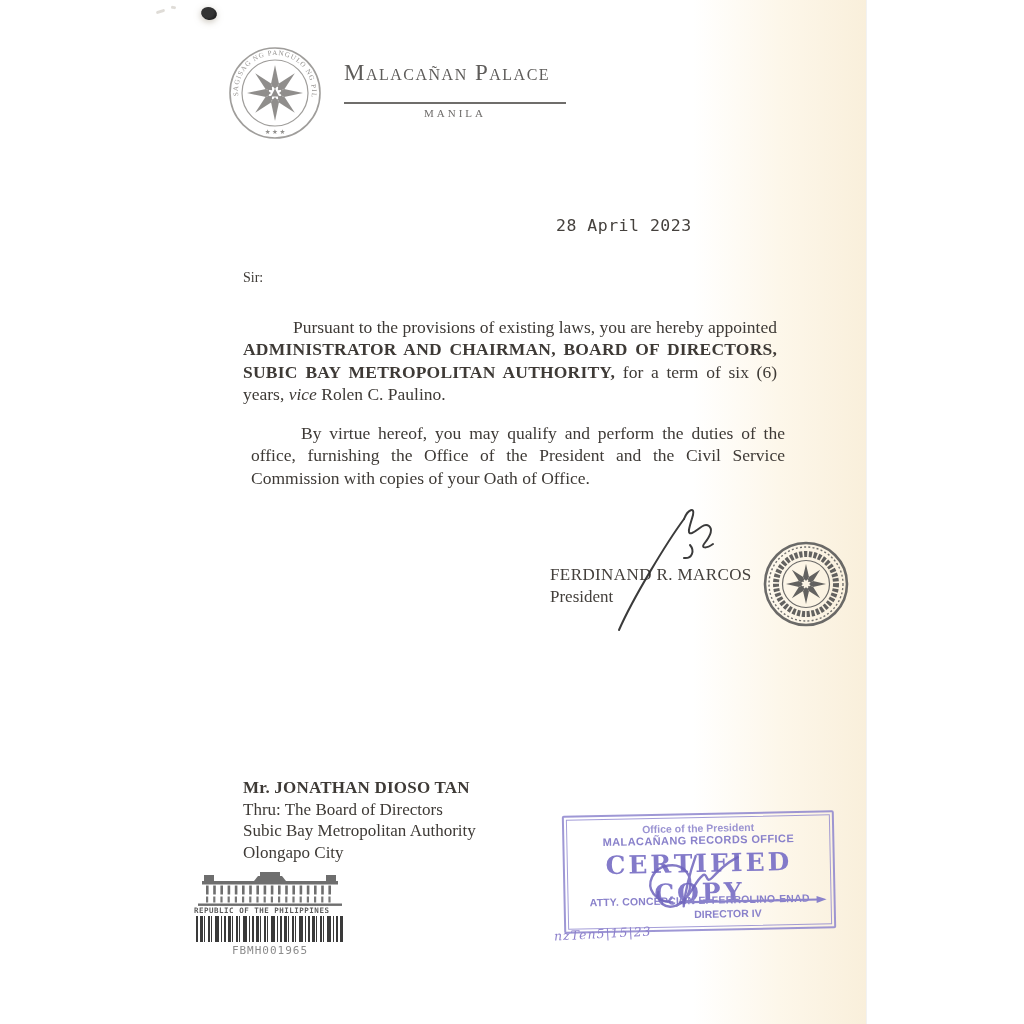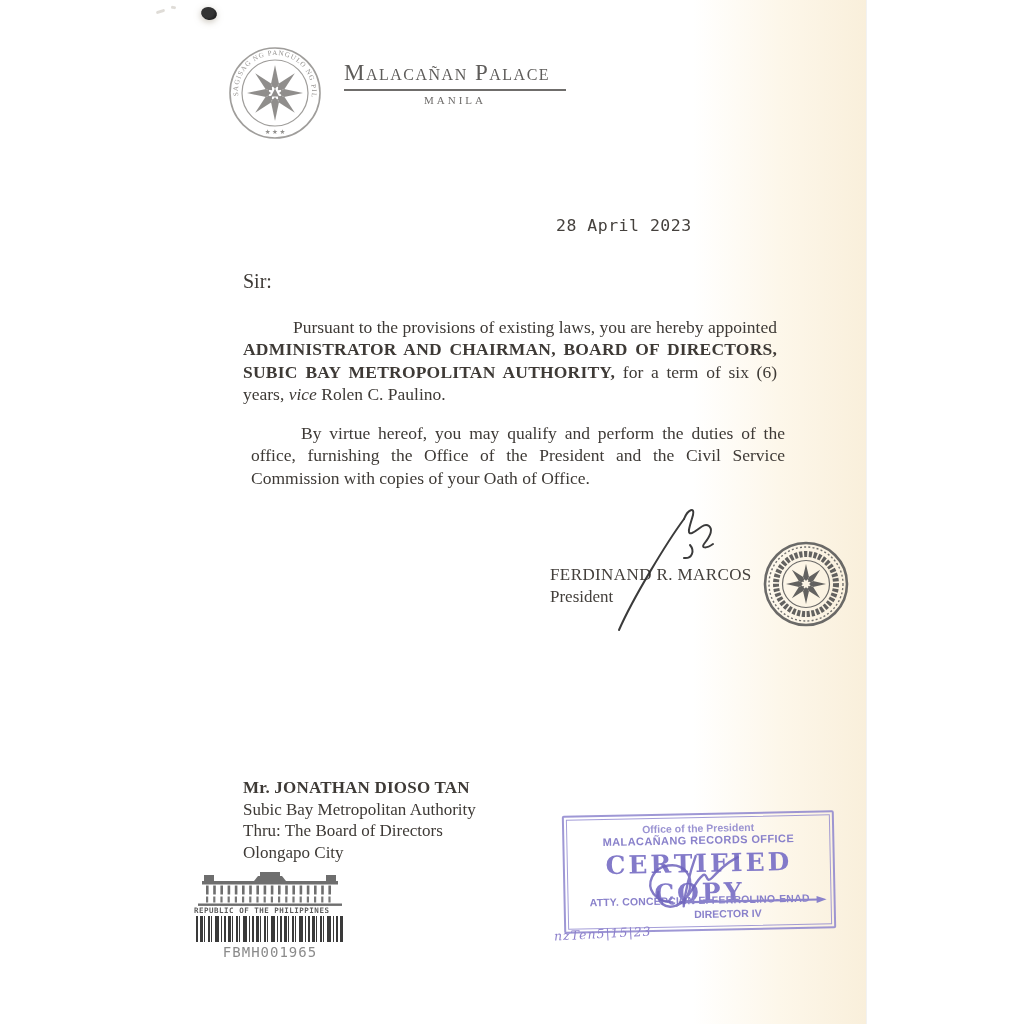--- a/index.html
+++ b/index.html
@@ -12,28 +12,28 @@
   .punch-dot{position:absolute;left:201px;top:7px;width:16px;height:13px;border-radius:50%;
              background:radial-gradient(circle at 40% 40%, #333 0 45%, #0d0d0d 100%);
              transform:rotate(14deg);box-shadow:0 2px 6px rgba(150,140,120,.5);}
   .smudge{position:absolute;background:#c9c4bc;border-radius:2px;opacity:.6;}
   .smudge.a{left:156px;top:10px;width:9px;height:3px;transform:rotate(-18deg);}
   .smudge.b{left:171px;top:6px;width:5px;height:3px;transform:rotate(8deg);}
   
   .seal{position:absolute;left:228px;top:46px;width:94px;height:94px;opacity:.85;}
   .lh-text{position:absolute;left:344px;top:60px;}
   .palace-name{font-variant:small-caps;font-size:23px;letter-spacing:1.5px;color:#5e5c5a;
-               padding-bottom:3px;border-bottom:2px solid #6f6d6b;display:inline-block;
+               padding-bottom:16px;border-bottom:2px solid #6f6d6b;display:inline-block;
                width:222px;}
   .manila{font-size:11px;letter-spacing:3px;color:#6e6c6a;margin-top:3px;text-align:center;}
   
   .date-line{position:absolute;left:556px;top:216px;font-family:"DejaVu Sans Mono",monospace;
              font-size:16.5px;color:#45413d;letter-spacing:.5px;}
   
-  .salutation{position:absolute;left:243px;top:270px;font-size:20px;color:#3e3a36;}
+  .salutation{position:absolute;left:243px;top:270px;font-size:14px;color:#3e3a36;}
   .para{position:absolute;left:243px;width:534px;font-size:17.5px;line-height:22.3px;
         color:#3e3a36;text-align:justify;text-indent:50px;}
   .p1{top:316px;}
   .p2{top:422px;margin-left:8px;}
   .bold{font-weight:bold;letter-spacing:.2px;}
   .italic{font-style:italic;}
   
   .sig-scribble{position:absolute;left:593px;top:500px;width:140px;height:132px;z-index:3;}
   .sig-name{position:absolute;left:550px;top:565px;font-size:17px;color:#433f3b;
             letter-spacing:.4px;z-index:2;}
@@ -47,21 +47,21 @@
   .building-caption{position:absolute;left:194px;top:906px;width:152px;text-align:left;
                     font-family:"DejaVu Sans Mono",monospace;font-weight:bold;font-size:7.5px;
                     color:#5c5c5c;letter-spacing:.5px;}
   .barcode{position:absolute;left:196px;top:916px;width:148px;height:26px;
            background:repeating-linear-gradient(90deg,
              #3a3a3a 0 2px,#fff 2px 4px,#3a3a3a 4px 7px,#fff 7px 8px,
              #3a3a3a 8px 9px,#fff 9px 12px,#3a3a3a 12px 14px,#fff 14px 15px,
              #3a3a3a 15px 16px,#fff 16px 19px,#3a3a3a 19px 23px,#fff 23px 25px,
              #3a3a3a 25px 26px,#fff 26px 28px);}
   .barcode-value{position:absolute;left:196px;top:944px;width:148px;text-align:center;
-                 font-family:"DejaVu Sans Mono",monospace;font-size:14px;color:#8b8b8b;
+                 font-family:"DejaVu Sans Mono",monospace;font-size:11px;color:#8b8b8b;
                  letter-spacing:1px;}
   
   .stamp{position:absolute;left:563px;top:813px;width:268px;height:114px;
          transform:rotate(-1.2deg);border:2.5px solid rgba(141,133,206,.85);
          border-radius:2px;z-index:4;}
   .stamp-inner{position:absolute;left:2px;top:2px;right:2px;bottom:2px;
                border:1.5px solid rgba(141,133,206,.8);
                font-family:"Liberation Sans",sans-serif;color:#8a82cb;text-align:center;}
   .stamp-line1{margin-top:4px;font-size:10.5px;font-weight:bold;opacity:.85;}
   .stamp-line2{font-size:11px;font-weight:bold;letter-spacing:.4px;}
@@ -154,22 +154,22 @@
           <path transform="rotate(225)" d="M0,-20 L3,-7 L0,-3 L-3,-7 Z"></path>
           <path transform="rotate(270)" d="M0,-20 L3,-7 L0,-3 L-3,-7 Z"></path>
           <path transform="rotate(315)" d="M0,-20 L3,-7 L0,-3 L-3,-7 Z"></path>
         </g>
         <circle r="5.5" fill="none" stroke="#4f4f4f" stroke-width="1.6"></circle>
       </g>
     </svg>
 
     <div class="recipient">
       <div class="rname">Mr. JONATHAN DIOSO TAN</div>
+      <div>Thru: The Board of Directors</div>
       <div>Subic Bay Metropolitan Authority</div>
-      <div>Thru: The Board of Directors</div>
       <div>Olongapo City</div>
     </div>
 
     <svg class="building" viewBox="0 0 152 36">
       <g fill="#6e6e6e" stroke="none">
         <rect x="10" y="3" width="10" height="9"></rect>
         <rect x="132" y="3" width="10" height="9"></rect>
         <rect x="66" y="0" width="20" height="6"></rect>
         <path d="M60,9 L92,9 L88,4 L64,4 Z"></path>
         <rect x="8" y="9" width="136" height="3.5"></rect>

